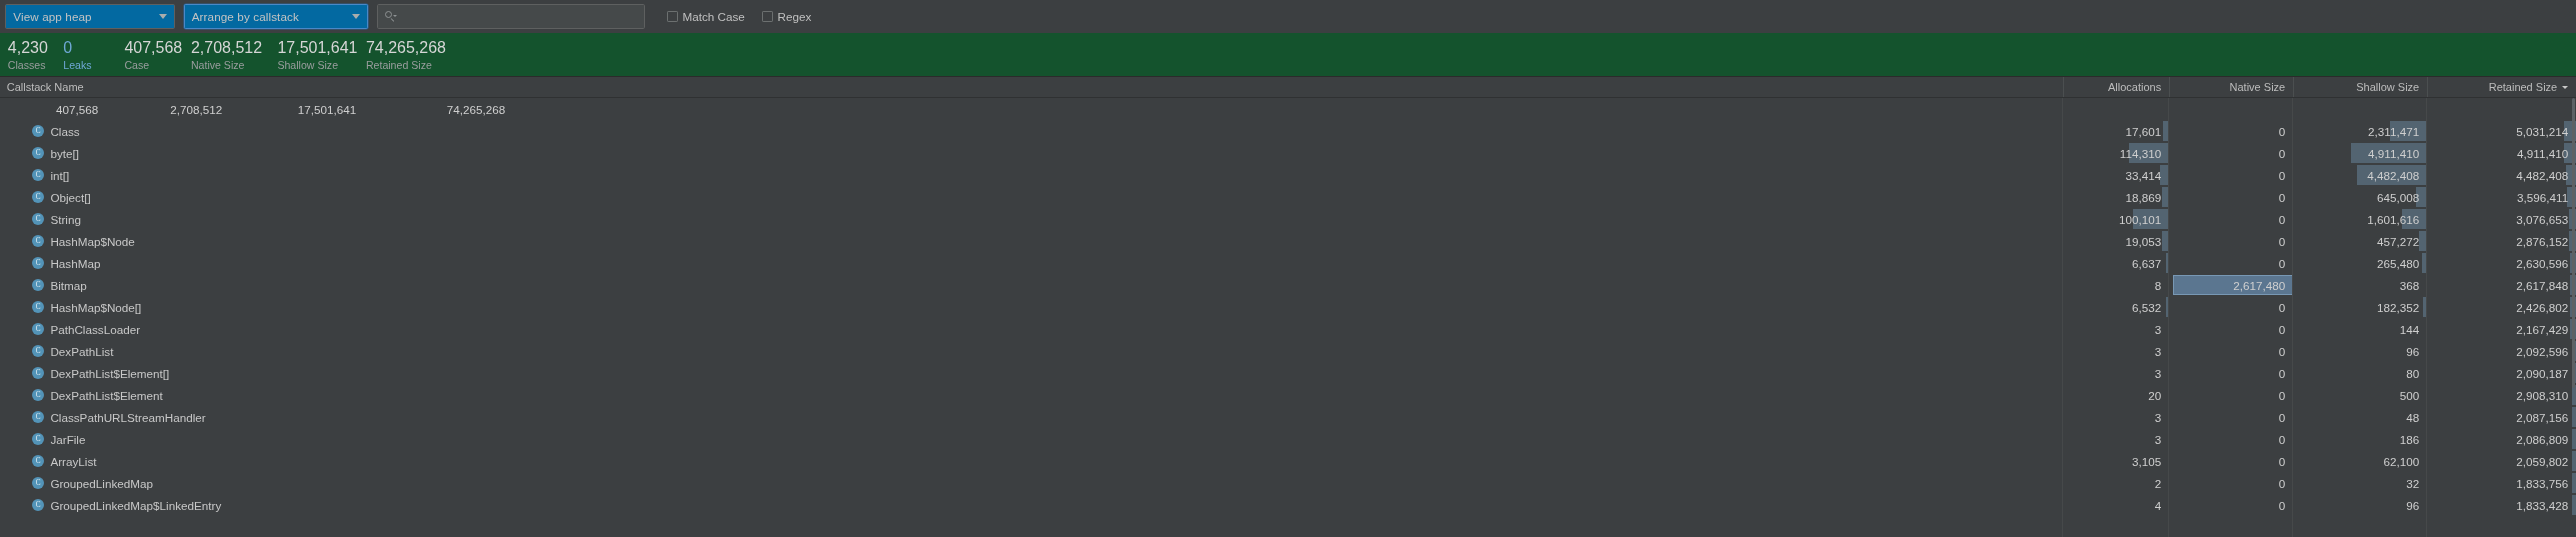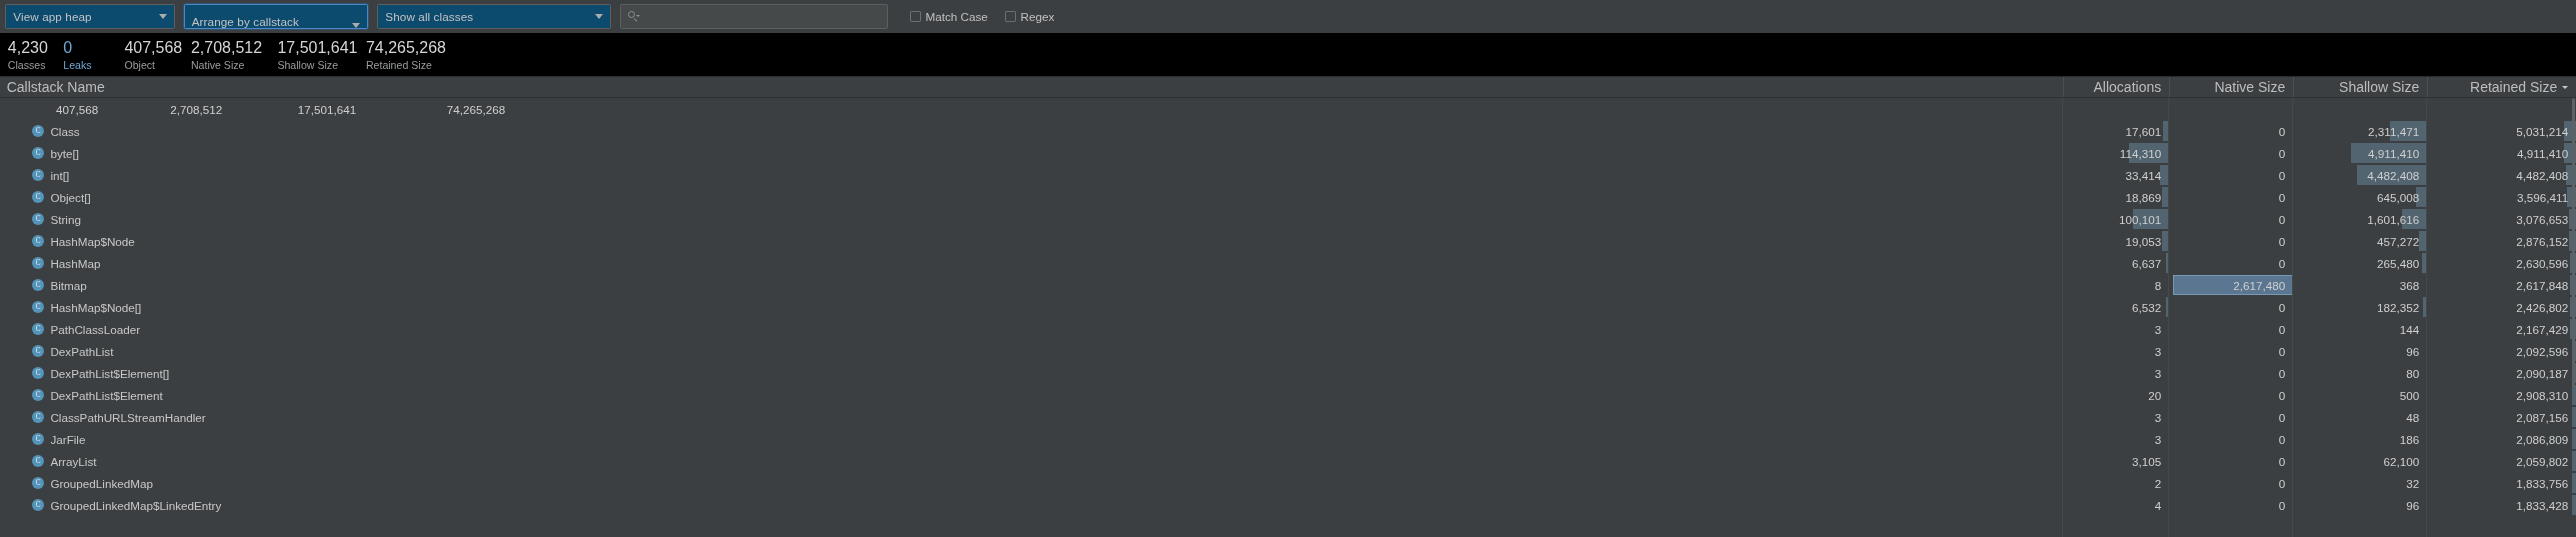--- a/index.html
+++ b/index.html
@@ -30,34 +30,33 @@
     background: #3c3f41;
     display: flex;
     align-items: center;
     padding: 0 0 0 4.5px;
     box-sizing: border-box;
   }
   .combo {
     position: relative;
     height: 24.5px;
     box-sizing: border-box;
-    background: #0c4a6e;
+    background: #0369a1;
     border: 0.6px solid #5e6060;
     border-radius: 1.7px;
     display: flex;
     align-items: center;
     margin-right: 9px;
     padding: 0 6.7px 0 7.8px;
     cursor: default;
   }
   .combo.focused {
     border: 1.1px solid #4a88c7;
     padding: 0 6.1px 0 7.2px;
     box-shadow: 0 0 0 0.6px #2f628f;
-    align-items: flex-end;
   }
   .combo-label {
     font-size: 11.7px;
     color: #c3c3c3;
     white-space: nowrap;
     flex: 1;
     letter-spacing: 0.1px;
   }
   .combo-arrow {
     margin-left: 14.5px;
@@ -147,21 +146,21 @@
   }
 
   
   .statsbar {
     height: 43px;
     min-height: 43px;
     display: flex;
     align-items: flex-start;
     padding: 6.7px 0 0 7.8px;
     box-sizing: border-box;
-    background: #000000;
+    background: #14532d;
   }
   .stat {
     display: flex;
     flex-direction: column;
     margin-right: 4.5px;
   }
   .stat-value {
     font-size: 16px;
     color: #d6d6d6;
     line-height: 1.03;
@@ -199,21 +198,21 @@
   }
   .thead {
     display: flex;
     height: 20px;
     min-height: 20px;
     background: #3c3f41;
     border-bottom: 0.6px solid #2f3132;
     align-items: center;
   }
   .th {
-    font-size: 14px;
+    font-size: 11px;
     color: #bdbdbd;
     box-sizing: border-box;
     display: flex;
     align-items: center;
     height: 100%;
     cursor: default;
     white-space: nowrap;
   }
   .th.name {
     flex: 1;
@@ -360,24 +359,20 @@
     <div class="combo combo-view">
       <span class="combo-label">View app heap</span>
       <span class="combo-arrow"></span>
     </div>
 
     <div class="combo combo-arrange focused">
       <span class="combo-label">Arrange by callstack</span>
       <span class="combo-arrow"></span>
     </div>
 
-    <div class="combo combo-classes">
-      <span class="combo-label">Show all classes</span>
-      <span class="combo-arrow"></span>
-    </div>
 
     <div class="searchbox">
       <span class="search-icon">
         <span class="glass"></span>
           <span class="handle"></span>
           <span class="tri"></span>
       </span>
       <input class="search-input" type="text" value="" placeholder="" style="">
     </div>
 
@@ -397,21 +392,21 @@
       <span class="stat-value">4,230</span>
       <span class="stat-label">Classes</span>
     </div>
     <div class="stat leaks">
       <span class="stat-value accent">0</span>
       <span class="stat-label accent">Leaks</span>
     </div>
     <div class="stat-sep"></div>
     <div class="stat count">
       <span class="stat-value">407,568</span>
-      <span class="stat-label">Object</span>
+      <span class="stat-label">Case</span>
     </div>
     <div class="stat native">
       <span class="stat-value">2,708,512</span>
       <span class="stat-label">Native Size</span>
     </div>
     <div class="stat shallow">
       <span class="stat-value">17,501,641</span>
       <span class="stat-label">Shallow Size</span>
     </div>
     <div class="stat retained">

